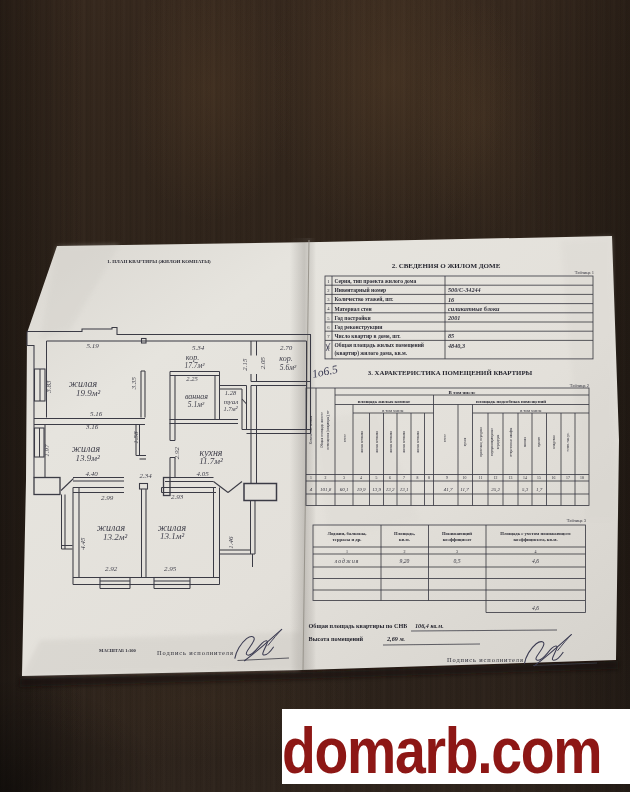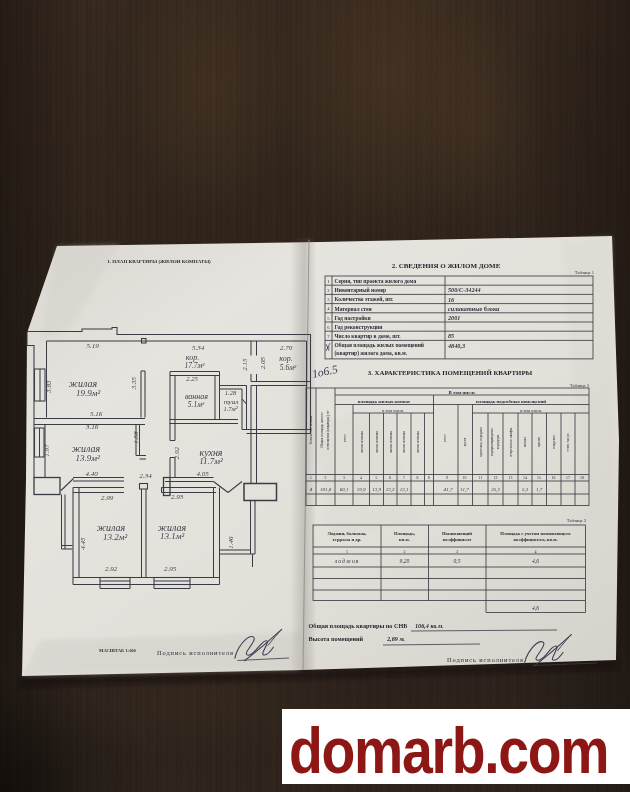--- a/index.html
+++ b/index.html
@@ -10,21 +10,21 @@
  radial-gradient(ellipse 170px 230px at 390px 80px, rgba(155,112,66,0.15), rgba(0,0,0,0) 72%),
  radial-gradient(ellipse 90px 170px at 480px 120px, rgba(135,98,57,0.11), rgba(0,0,0,0) 70%),
  radial-gradient(ellipse 230px 80px at 200px 700px, rgba(120,88,54,0.10), rgba(0,0,0,0) 75%),
  radial-gradient(ellipse 200px 150px at 10px 790px, rgba(0,0,0,0.45), rgba(0,0,0,0) 75%),
  linear-gradient(90deg, rgba(0,0,0,0.30) 0%, rgba(0,0,0,0) 13%, rgba(0,0,0,0) 82%, rgba(0,0,0,0.25) 100%),
  repeating-linear-gradient(90deg, rgba(0,0,0,0.09) 0px, rgba(0,0,0,0) 1px, rgba(0,0,0,0) 3px, rgba(255,255,255,0.02) 4px, rgba(0,0,0,0) 5px, rgba(0,0,0,0.06) 7px, rgba(0,0,0,0) 8px, rgba(0,0,0,0) 10px),
  repeating-linear-gradient(90deg, rgba(0,0,0,0.04) 0px, rgba(0,0,0,0) 13px, rgba(25,17,10,0.05) 27px, rgba(0,0,0,0) 43px),
  linear-gradient(180deg,#37291e 0%, #32261c 22%, #2c221a 48%, #2a2019 72%, #2f251d 100%);}
 #wm{position:absolute;left:282px;top:709px;width:348px;height:75px;background:#ffffff;
 font-family:"Liberation Sans",sans-serif;font-weight:bold;color:#8d1715;
-font-size:64px;line-height:80px;text-align:left;padding-left:7px;padding-top:2px;letter-spacing:-1.5px;box-sizing:border-box;}
+font-size:64px;line-height:80px;text-align:left;padding-top:2px;letter-spacing:-1.5px;box-sizing:border-box;}
 #wm span{display:inline-block;transform:scaleX(0.865);transform-origin:0 0;}
 svg{position:absolute;left:0;top:0;}
 </style>
 </head>
 <body>
 <div id="scene">
 
 <div id="wood"></div>
 <svg width="630" height="792" viewBox="0 0 630 792">
 <defs>

